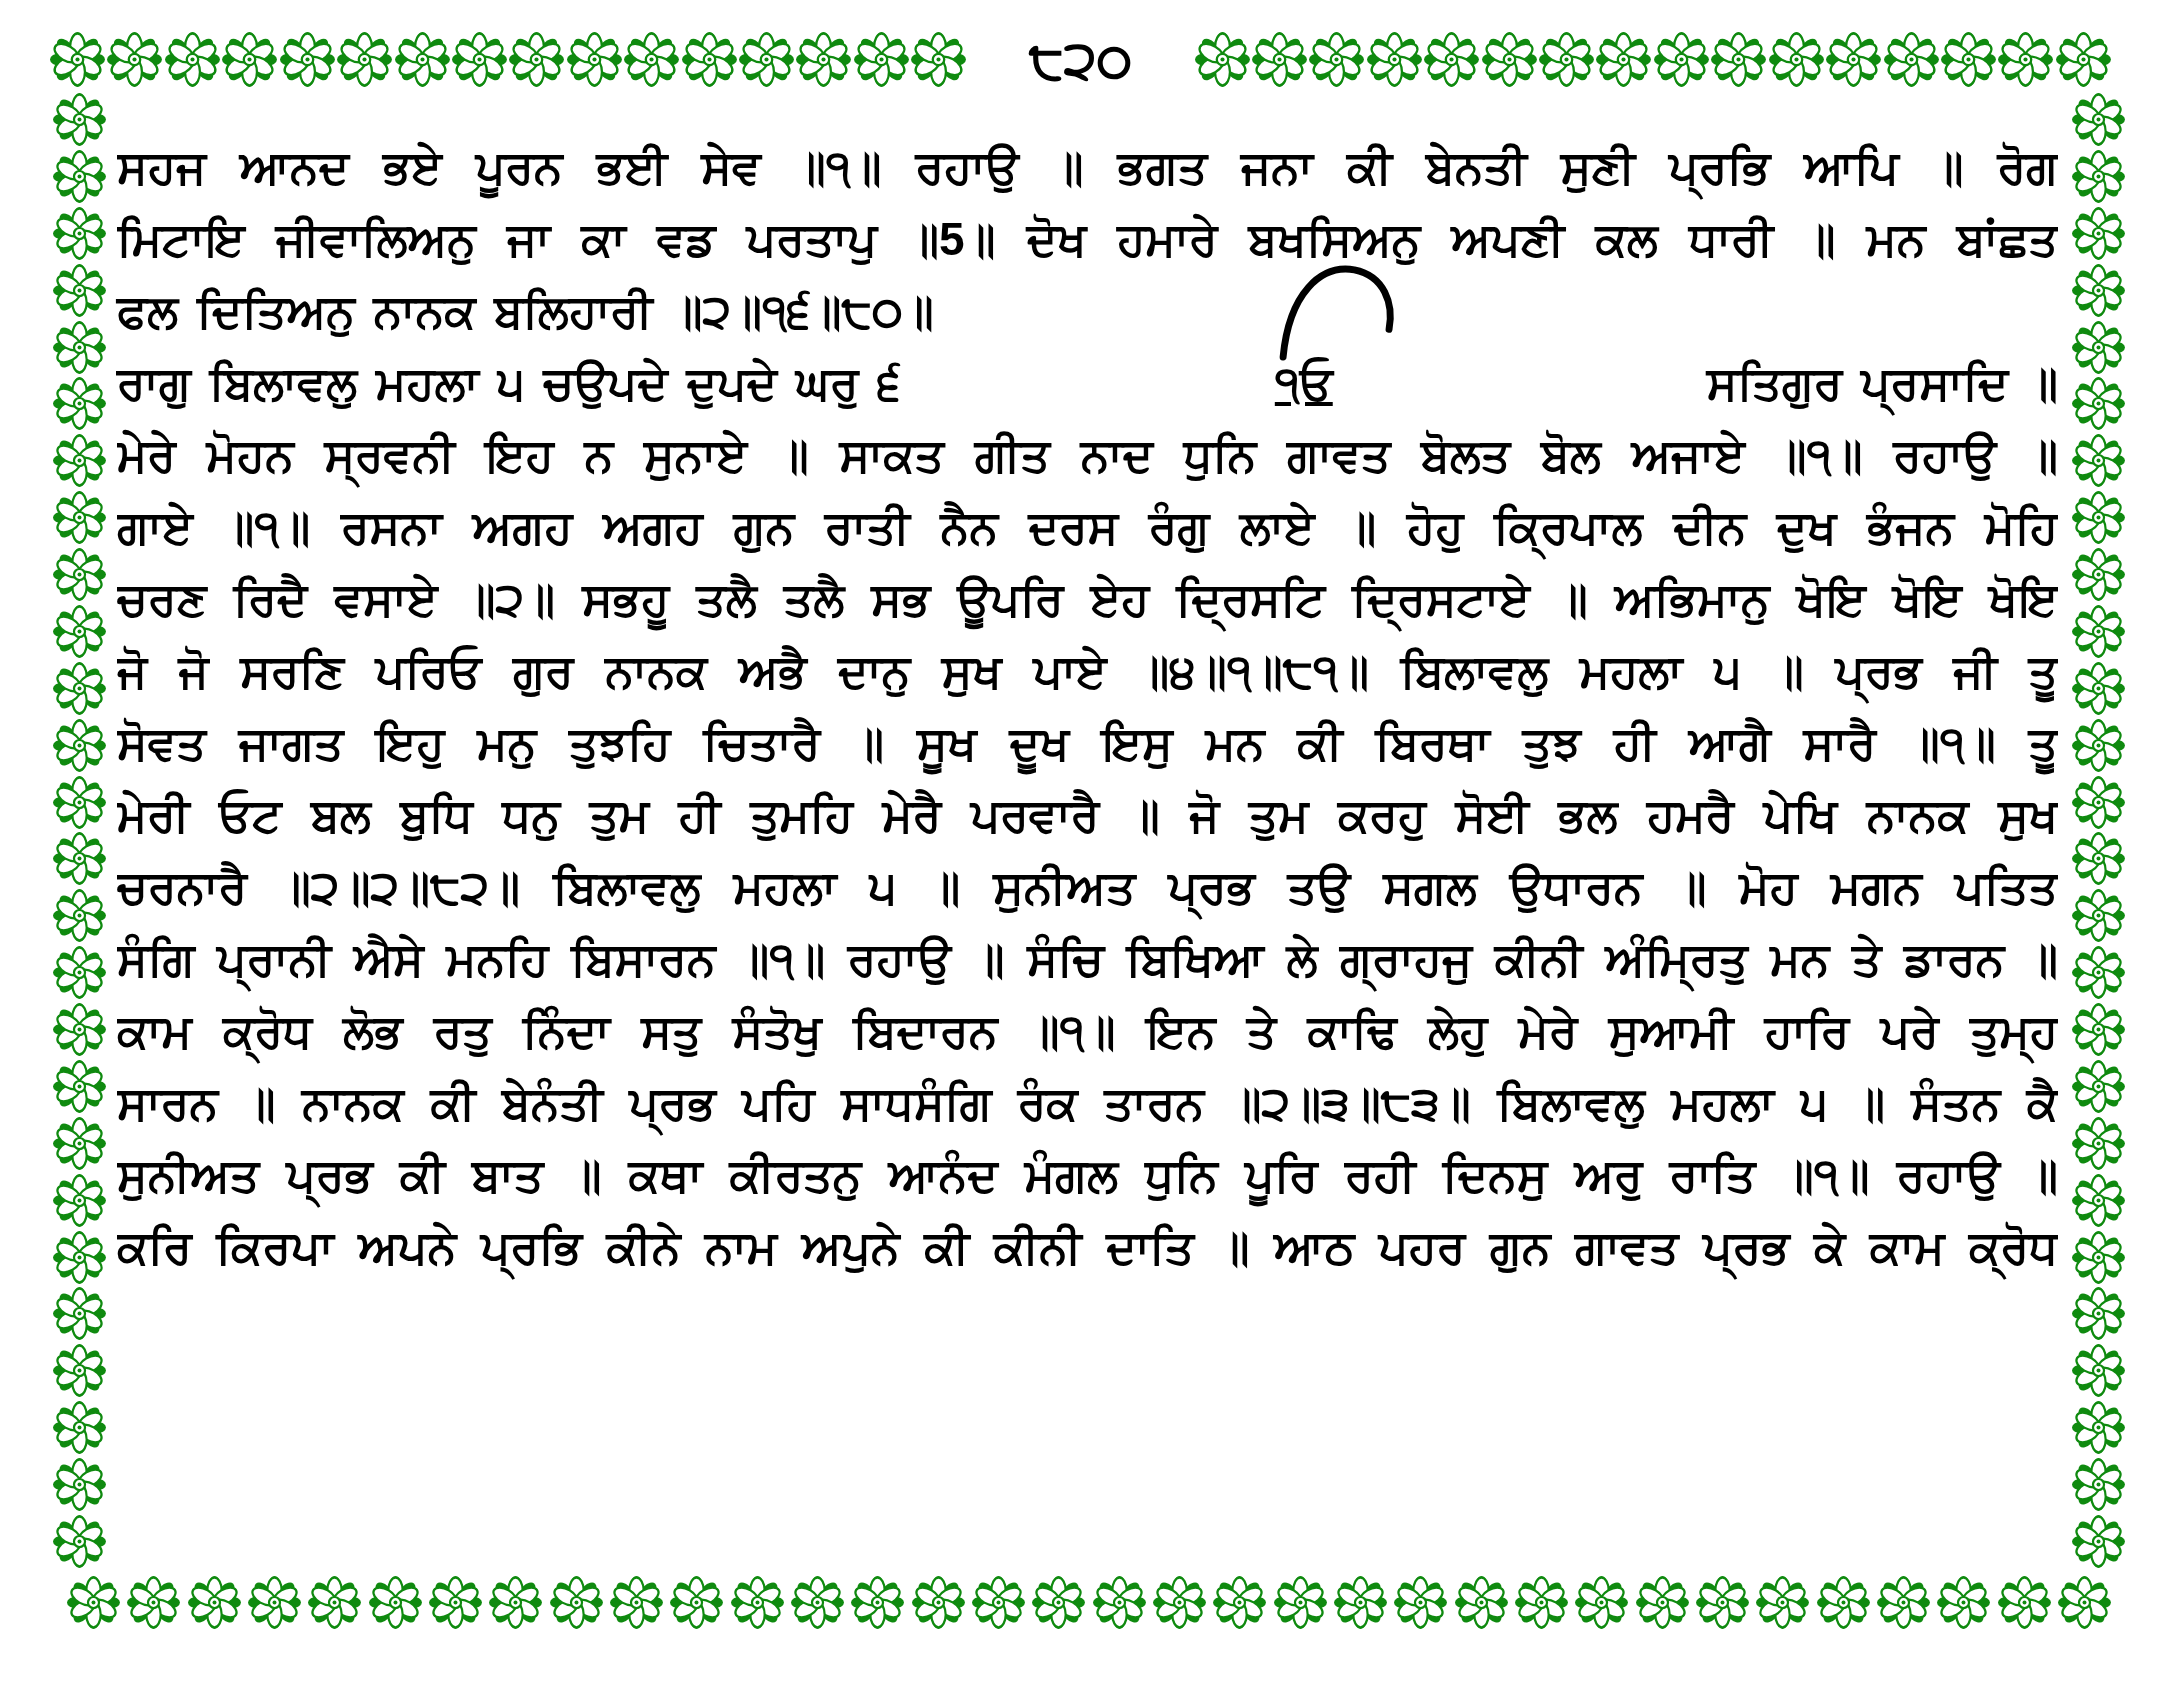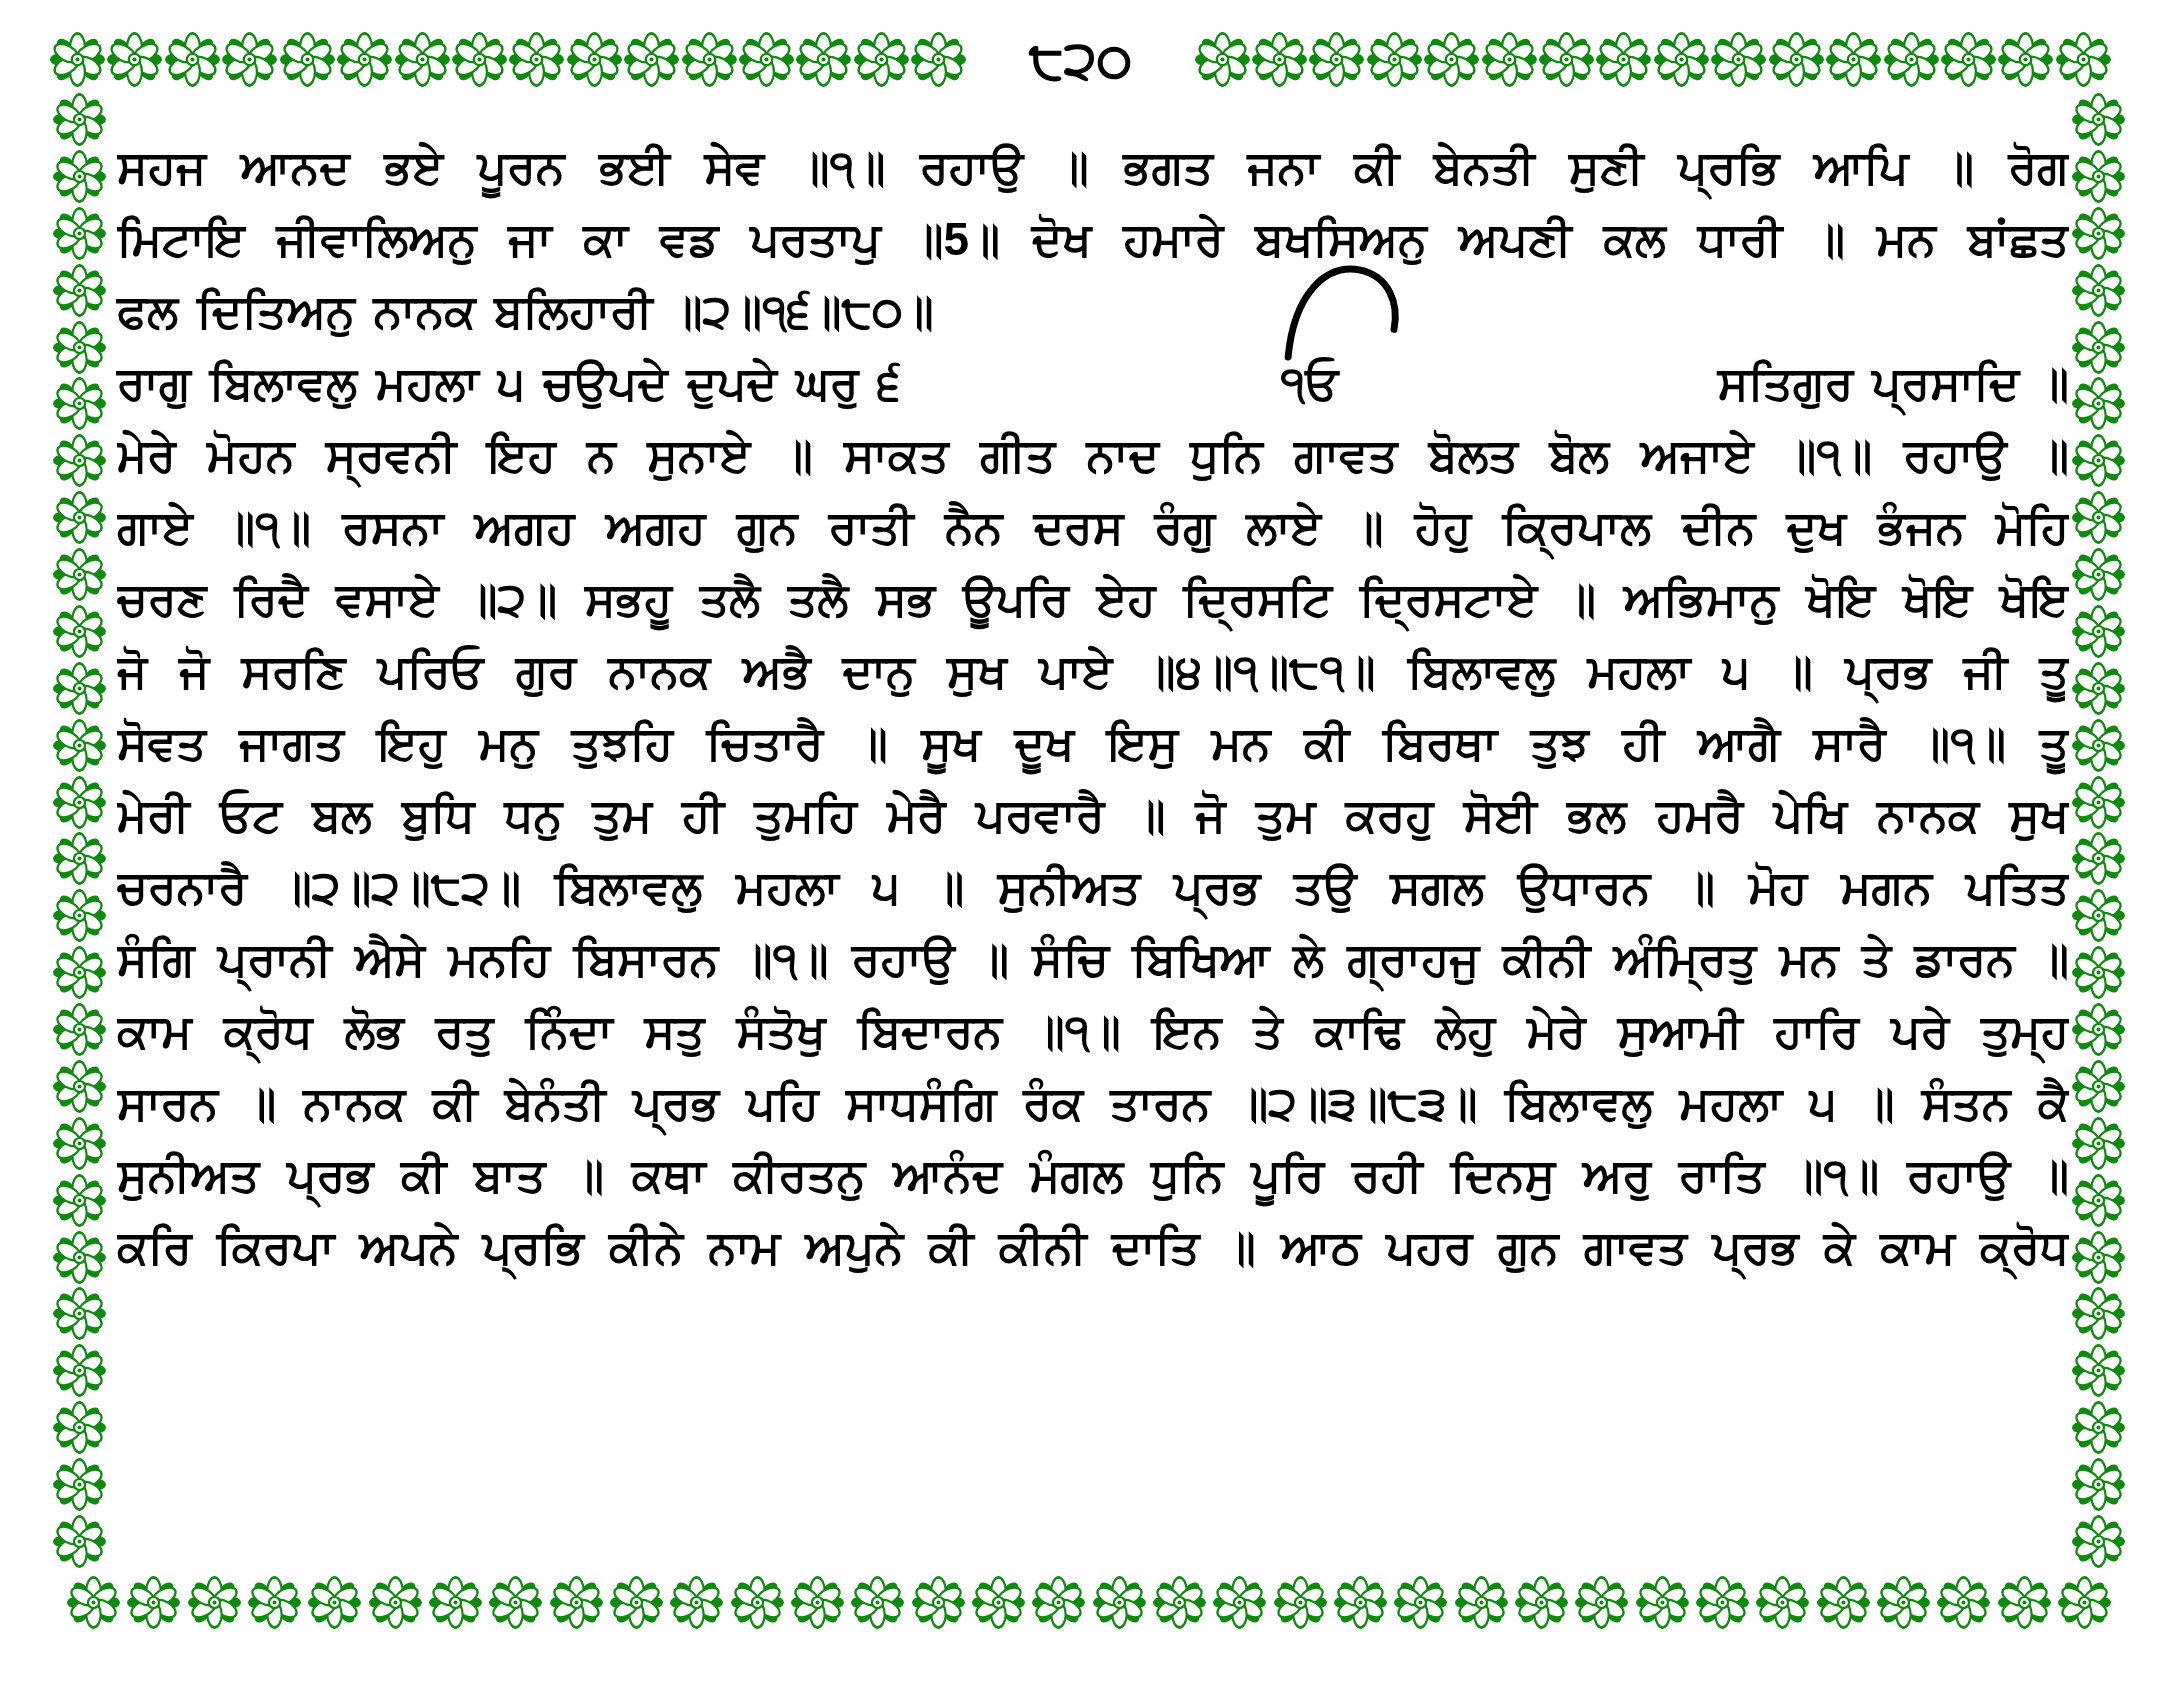--- a/index.html
+++ b/index.html
@@ -25,31 +25,31 @@
   }
   .border-left,.border-right{
     position:absolute;top:93px;bottom:115px;width:57px;
     display:flex;flex-direction:column;justify-content:space-between;align-items:center;
   }
   .border-left{left:51px;}
   .border-right{right:51px;}
   .border-left .flower,.border-right .flower,.border-bottom .flower{width:53px;height:53px;}
   
   .text-block{
-    position:absolute;left:117px;right:109px;top:131px;
+    position:absolute;left:117px;right:120px;top:131px;
     color:#000;font-size:46px;font-weight:bold;line-height:72px;
     word-spacing:6px;
   }
   .t-line{white-space:nowrap;height:72px;}
   .t-line.full{text-align:justify;text-align-last:justify;white-space:normal;overflow:hidden;}
   .header-line{
     height:72px;display:flex;justify-content:space-between;align-items:baseline;
     gap:38px;line-height:72px;
   }
-  .ik-onkar{position:relative;display:inline-block;}
+  .ik-onkar{position:relative;display:inline-block;text-decoration:underline;}
   .kar-arc{
     position:absolute;left:-6px;top:-87px;width:149px;height:99px;
     overflow:visible;pointer-events:none;
   }
 </style>
 </head>
 <body>
 
 <svg width="0" height="0" style="position:absolute" aria-hidden="true">
   <symbol id="flower" viewBox="-24 -24 48 48">

